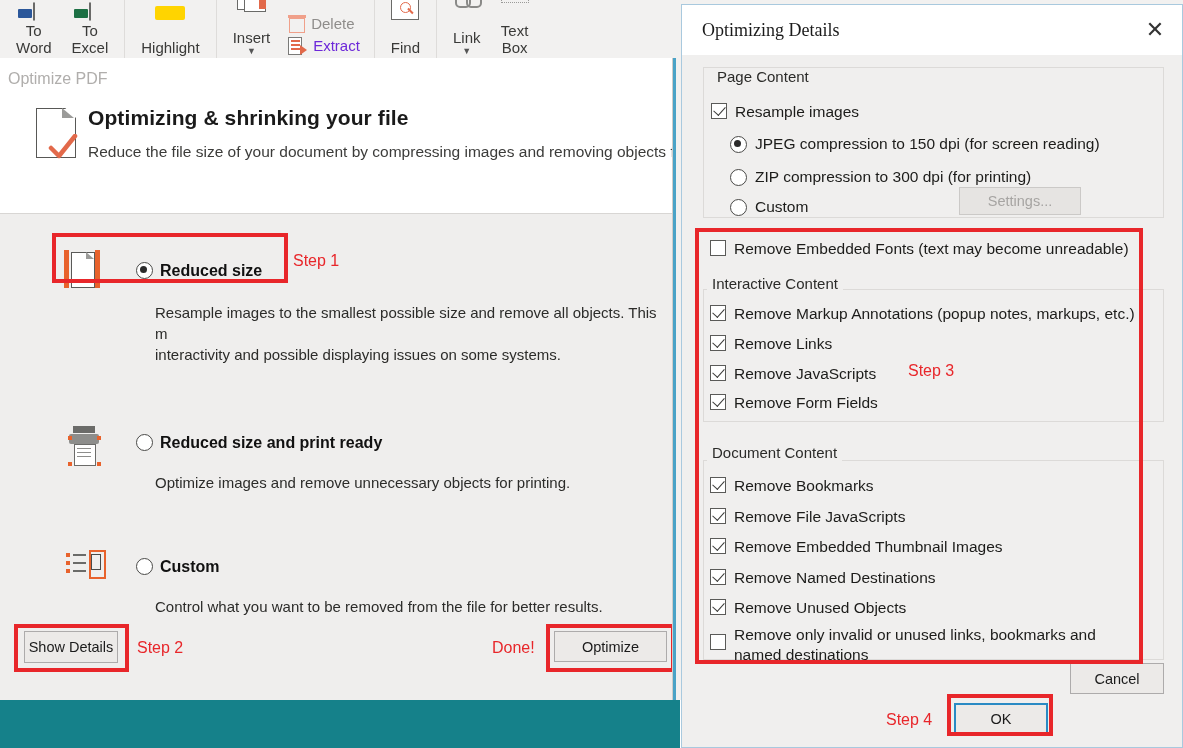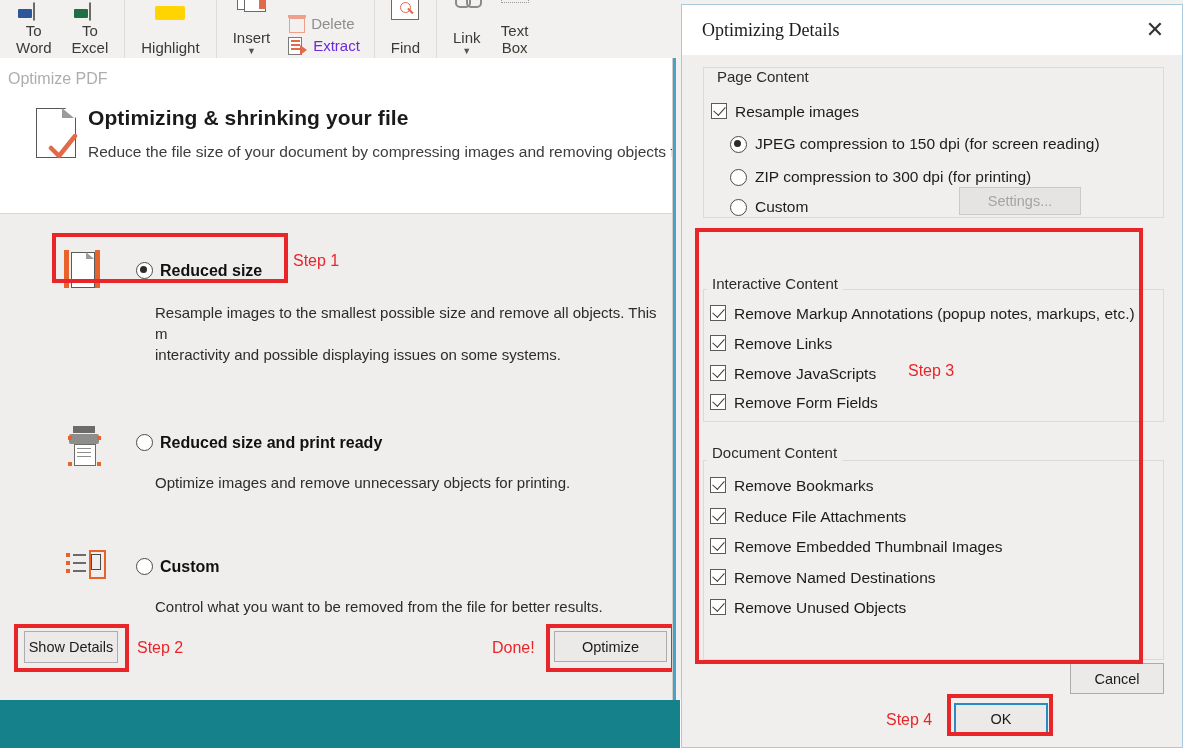--- a/index.html
+++ b/index.html
@@ -339,20 +339,24 @@
   </div>
   <div class="rrow" style="left:48px;top:193px;">
     <span class="radio"></span>
     <span class="rtext">Custom</span>
   </div>
 
   <div class="winbtn btn-disabled" style="left:277px;top:182px;width:122px;height:28px;">
     <span>Settings...</span>
   </div>
 
+  <div class="crow" style="left:28px;top:235px;">
+    <span class="chk"></span>
+    <span class="ctext">Remove Embedded Fonts (text may become unreadable)</span>
+  </div>
 
   <div class="grp" style="left:21px;top:284px;width:461px;height:133px;"></div>
   <div class="grplabel" style="left:25px;top:270px;">Interactive Content</div>
 
   <div class="crow" style="left:28px;top:300px;">
     <span class="chk on"></span>
     <span class="ctext">Remove Markup Annotations (popup notes, markups, etc.)</span>
   </div>
   <div class="crow" style="left:28px;top:330px;">
     <span class="chk on"></span>
@@ -371,33 +375,38 @@
 
   <div class="grp" style="left:21px;top:455px;width:461px;height:200px;"></div>
   <div class="grplabel" style="left:25px;top:439px;">Document Content</div>
 
   <div class="crow" style="left:28px;top:472px;">
     <span class="chk on"></span>
     <span class="ctext">Remove Bookmarks</span>
   </div>
   <div class="crow" style="left:28px;top:503px;">
     <span class="chk on"></span>
-    <span class="ctext">Reduce File Attachments</span>
+    <span class="ctext">Remove File JavaScripts</span>
   </div>
   <div class="crow" style="left:28px;top:564px;">
     <span class="chk on"></span>
     <span class="ctext">Remove Named Destinations</span>
   </div>
   <div class="crow" style="left:28px;top:533px;">
     <span class="chk on"></span>
     <span class="ctext">Remove Embedded Thumbnail Images</span>
   </div>
   <div class="crow" style="left:28px;top:594px;">
     <span class="chk on"></span>
     <span class="ctext">Remove Unused Objects</span>
+  </div>
+  <div class="crow" style="left:28px;top:620px;">
+    <span class="chk" style="margin-top:9px;"></span>
+    <span class="ctext" style="line-height:20px;">Remove only invalid or unused links, bookmarks and
+named destinations</span>
   </div>
 
   <div class="steptxt" style="left:204px;top:706px;">Step 4</div>
   <div class="winbtn" id="okbtn" style="left:272px;top:698px;width:94px;height:32px;">
     <span>OK</span>
   </div>
   <div class="winbtn" style="left:388px;top:658px;width:94px;height:31px;">
     <span>Cancel</span>
   </div>
 </div>

